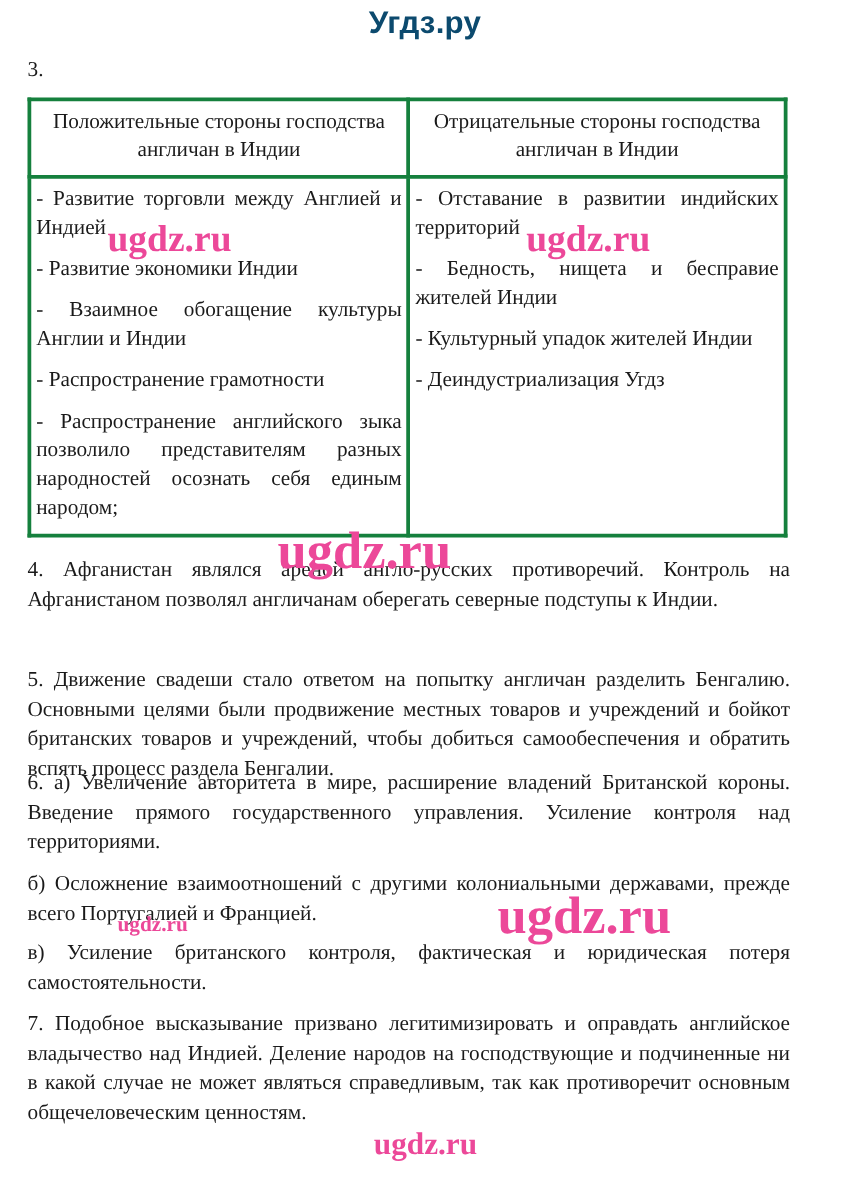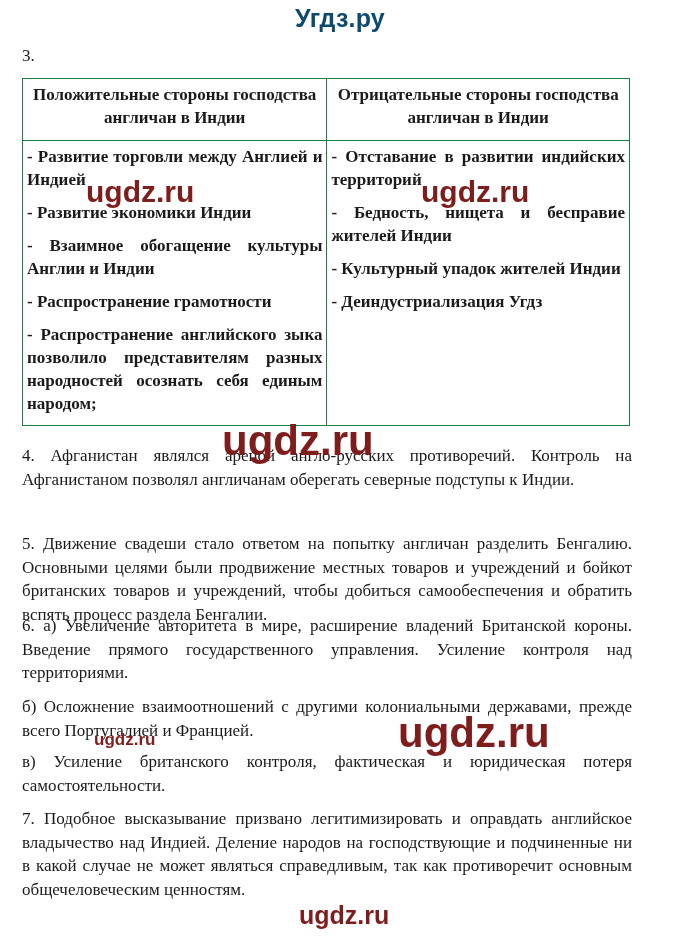--- a/index.html
+++ b/index.html
@@ -36,24 +36,24 @@
   table.comparison {
     position: absolute;
     left: 22px;
     top: 78px;
     width: 608px;
     border-collapse: collapse;
     font-size: 17px;
     line-height: 23px;
   }
   table.comparison td, table.comparison th {
-    border: 1px solid #15803d;
+    border: 3px solid #15803d;
     vertical-align: top;
     padding: 0;
-    font-weight: bold;
+    font-weight: normal;
   }
   table.comparison th {
     text-align: center;
     height: 62px;
     padding: 4px 6px 0 6px;
     box-sizing: border-box;
   }
   table.comparison td {
     height: 283px;
     padding: 2px 4px 0 4px;
@@ -69,23 +69,23 @@
     position: absolute;
     left: 22px;
     width: 610px;
     font-size: 17px;
     line-height: 23.5px;
     text-align: justify;
     margin: 0;
   }
   .watermark {
     position: absolute;
-    font-family: Liberation Sans, sans-serif;
+    font-family: Liberation Serif, serif;
     font-weight: bold;
-    color: #7f1d1d;
+    color: #ec4899;
     line-height: 1;
     white-space: nowrap;
   }
 </style>
 </head>
 <body>
 
 <div class="site-title">Угдз.ру</div>
 
 <div class="task-number">3.</div>

